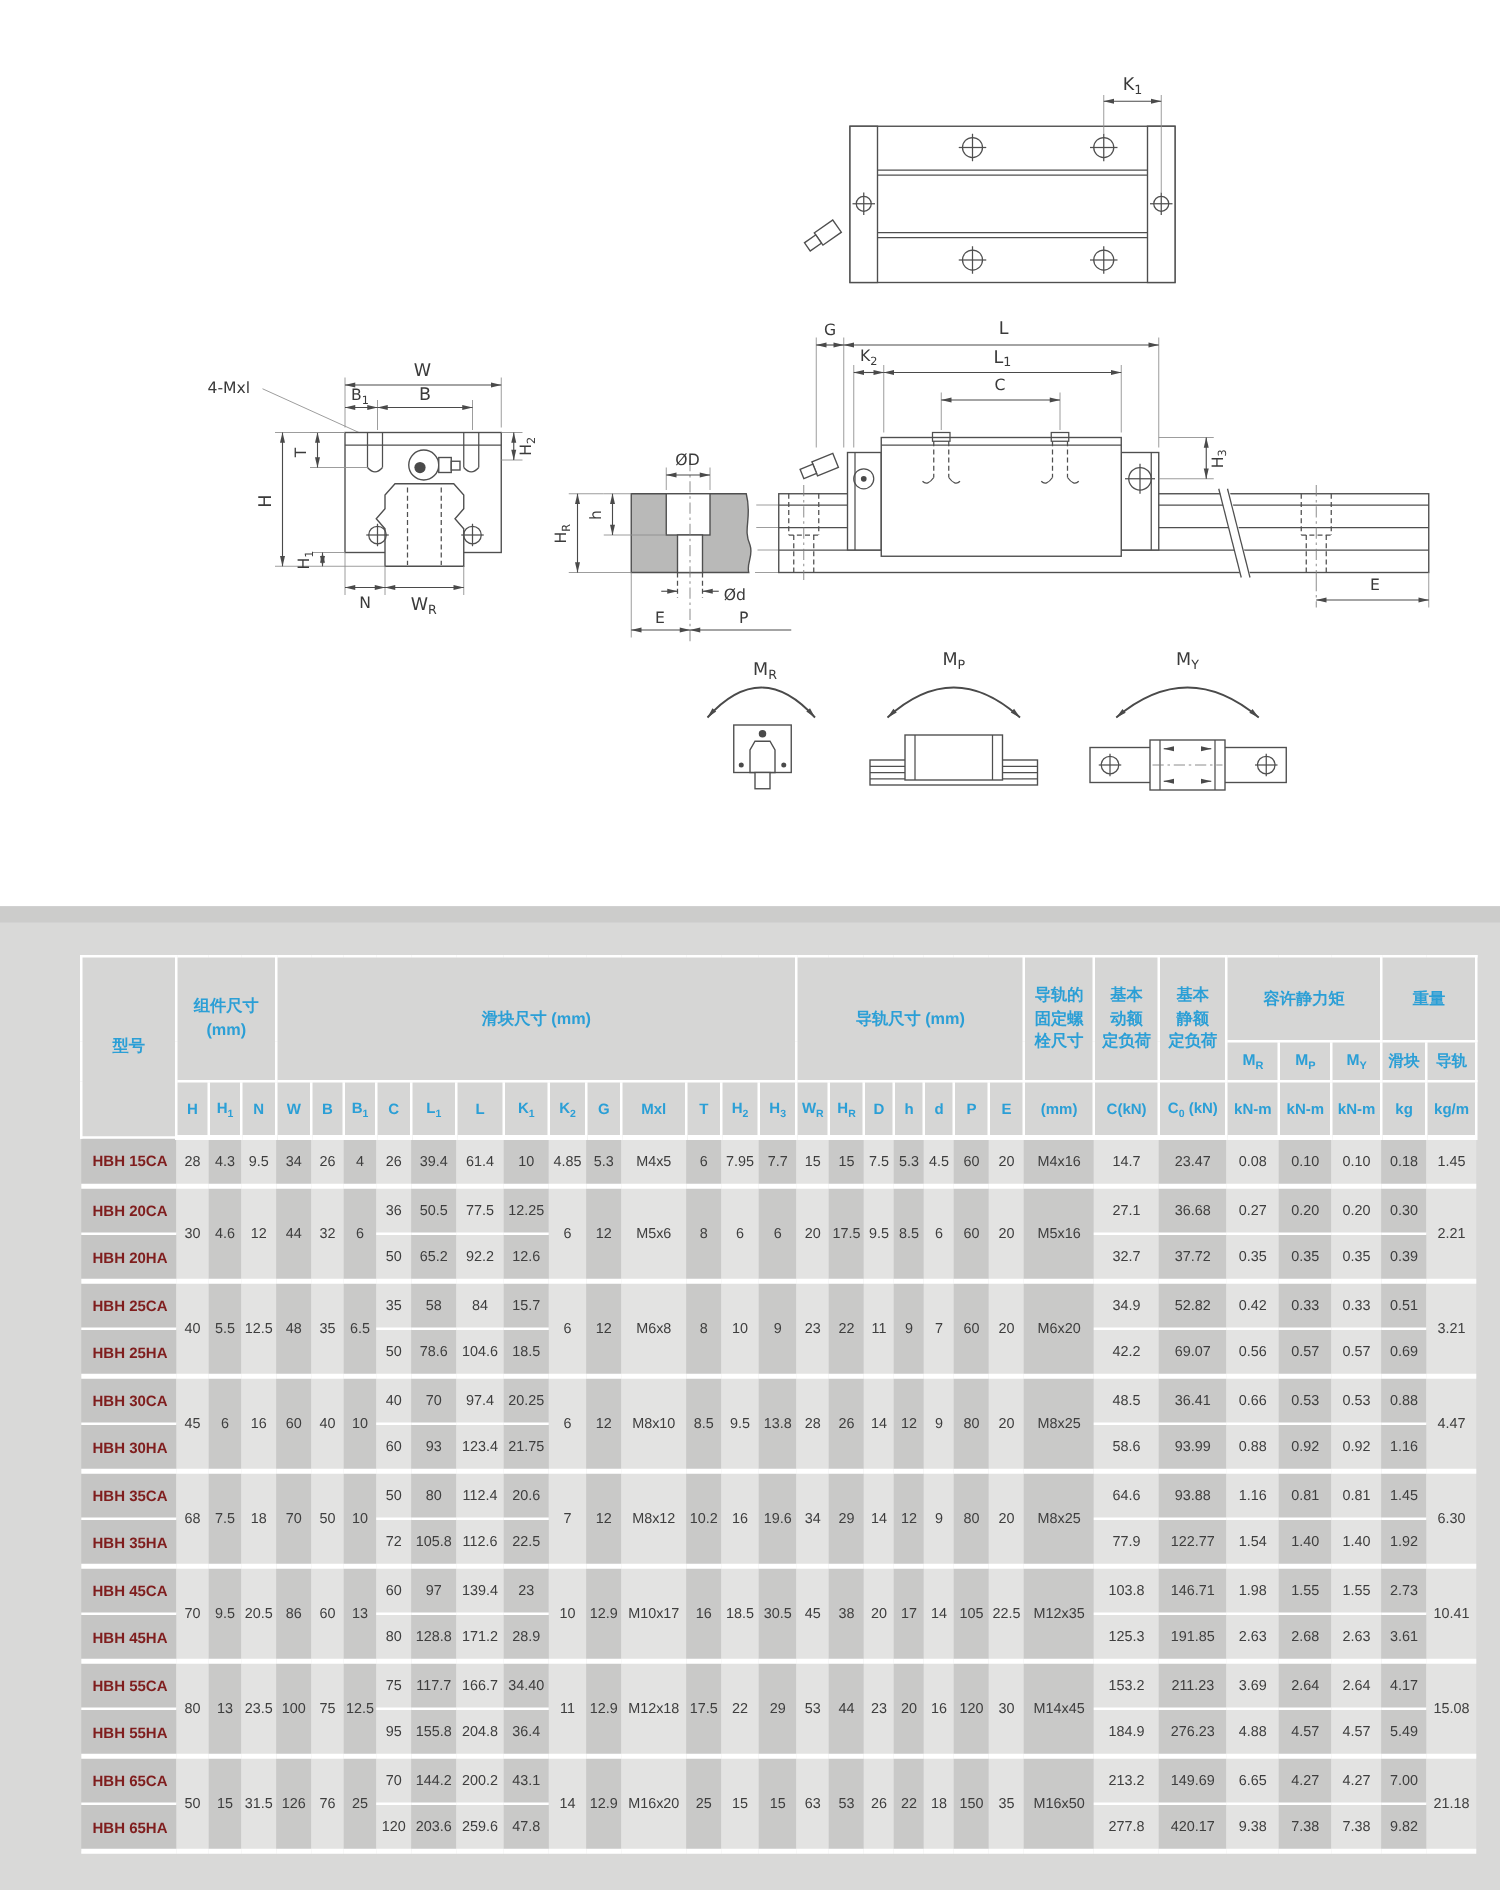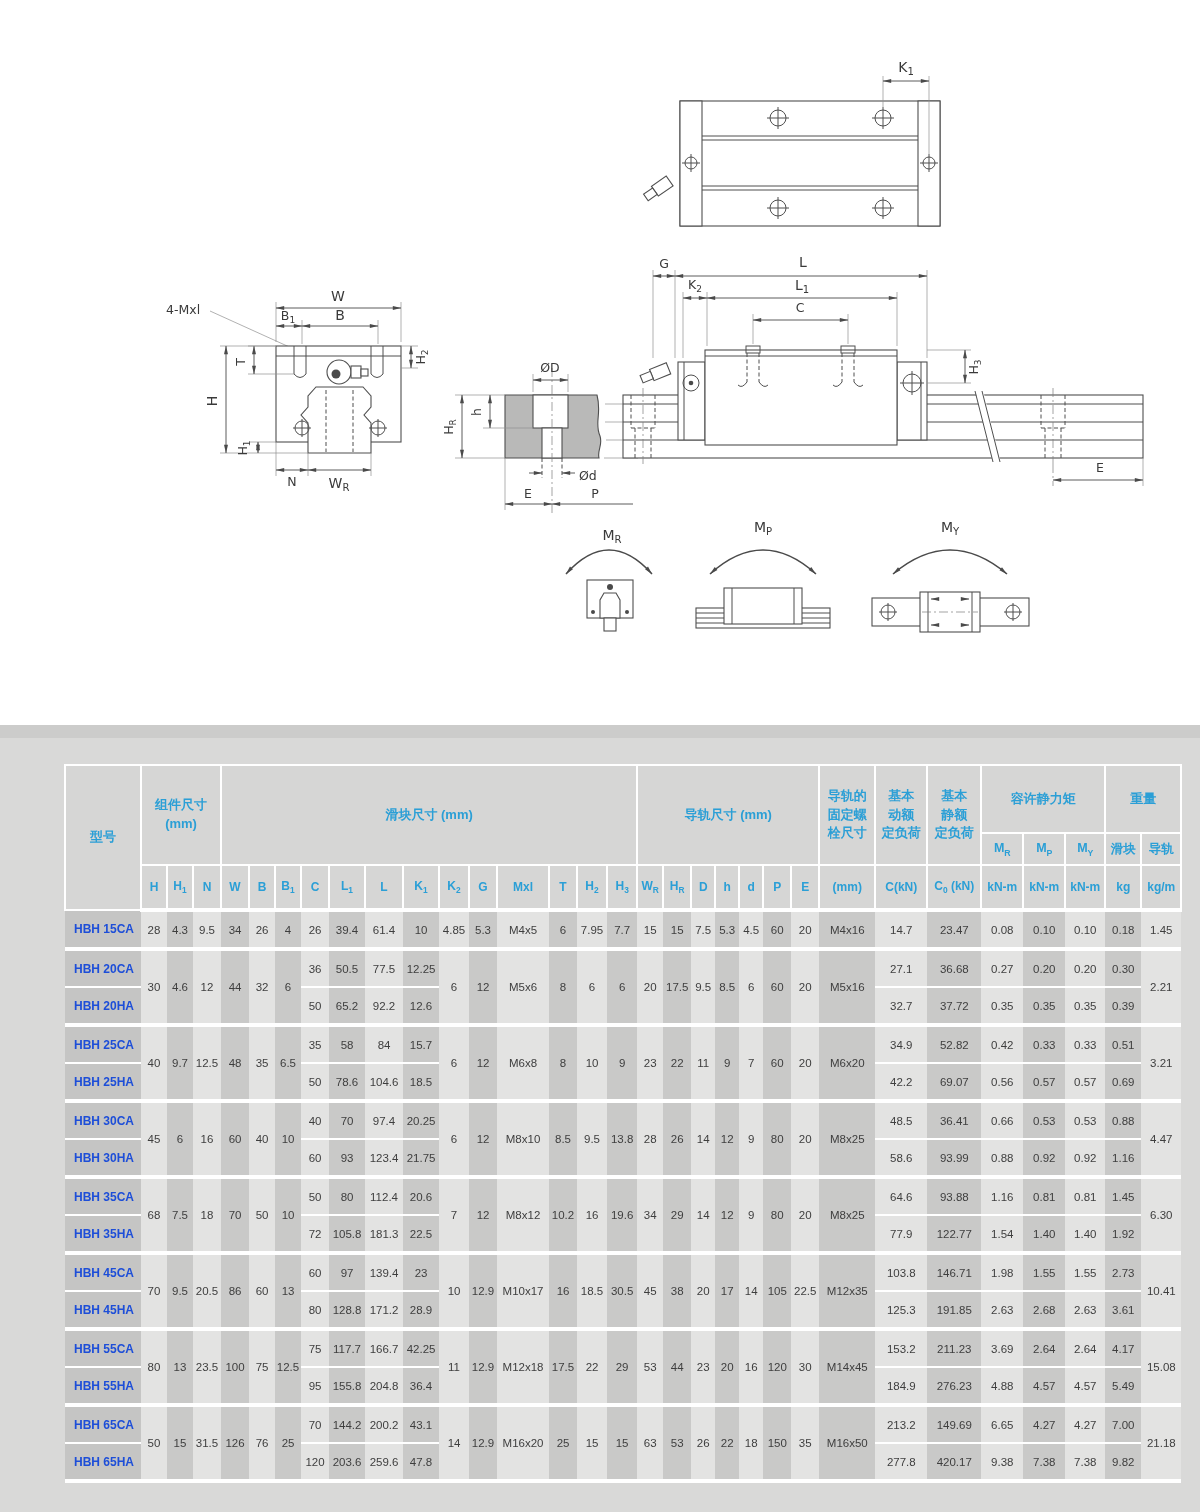--- a/index.html
+++ b/index.html
@@ -28,21 +28,21 @@
   .spec th{background:#d6d6d5;color:#2b9fd6;border:2px solid #ffffff;
            font-weight:bold;text-align:center;vertical-align:middle;padding:2px 1px;}
   .spec tr.g-row th{font-size:13px;line-height:1.45;white-space:pre-line;height:62px;}
   .spec th.model-h{font-size:14px;}
   .spec tr.sub-row th{font-size:12.5px;height:26px;}
   .spec tr.sym-row th{font-size:12px;height:38px;border-bottom:4px solid #fff;}
   .spec td{text-align:center;vertical-align:middle;font-size:11.5px;color:#3e3e3e;
            height:35px;padding:0 1px;}
   .spec td.c-light{background:#e3e3e2;}
   .spec td.c-dark{background:#c9c9c8;}
-  .spec td.c-model{background:#c5c5c4;font-weight:bold;font-size:12px;color:#1d4ed8;
+  .spec td.c-model{background:#c5c5c4;font-weight:bold;font-size:12px;color:#7f1d1d;
                    text-align:left;padding-left:9px;}
   .spec td.b2{border-bottom:2px solid #fff;}
   .spec td.b4{border-bottom:4px solid #fff;}
   sub{font-size:70%;}
 </style>
 </head>
 <body>
 
 <svg width="0" height="0" style="position:absolute" aria-hidden="true">
   <defs>
@@ -516,21 +516,21 @@
           <td class="c-light b4">32.7</td>
           <td class="c-dark b4">37.72</td>
           <td class="c-light b4">0.35</td>
           <td class="c-dark b4">0.35</td>
           <td class="c-light b4">0.35</td>
           <td class="c-dark b4">0.39</td>
         </tr>
         <tr>
           <td class="c-model b2">HBH 25CA</td>
           <td class="c-light b4" rowspan="2">40</td>
-          <td class="c-dark b4" rowspan="2">9.7</td>
+          <td class="c-dark b4" rowspan="2">5.5</td>
           <td class="c-light b4" rowspan="2">12.5</td>
           <td class="c-dark b4" rowspan="2">48</td>
           <td class="c-light b4" rowspan="2">35</td>
           <td class="c-dark b4" rowspan="2">6.5</td>
           <td class="c-light b2">35</td>
           <td class="c-dark b2">58</td>
           <td class="c-light b2">84</td>
           <td class="c-dark b2">15.7</td>
           <td class="c-light b4" rowspan="2">6</td>
           <td class="c-dark b4" rowspan="2">12</td>
@@ -645,21 +645,21 @@
           <td class="c-light b2">1.16</td>
           <td class="c-dark b2">0.81</td>
           <td class="c-light b2">0.81</td>
           <td class="c-dark b2">1.45</td>
           <td class="c-light b4" rowspan="2">6.30</td>
         </tr>
         <tr>
           <td class="c-model b4">HBH 35HA</td>
           <td class="c-light b4">72</td>
           <td class="c-dark b4">105.8</td>
-          <td class="c-light b4">181.3</td>
+          <td class="c-light b4">112.6</td>
           <td class="c-dark b4">22.5</td>
           <td class="c-light b4">77.9</td>
           <td class="c-dark b4">122.77</td>
           <td class="c-light b4">1.54</td>
           <td class="c-dark b4">1.40</td>
           <td class="c-light b4">1.40</td>
           <td class="c-dark b4">1.92</td>
         </tr>
         <tr>
           <td class="c-model b2">HBH 45CA</td>
@@ -712,21 +712,21 @@
           <td class="c-model b2">HBH 55CA</td>
           <td class="c-light b4" rowspan="2">80</td>
           <td class="c-dark b4" rowspan="2">13</td>
           <td class="c-light b4" rowspan="2">23.5</td>
           <td class="c-dark b4" rowspan="2">100</td>
           <td class="c-light b4" rowspan="2">75</td>
           <td class="c-dark b4" rowspan="2">12.5</td>
           <td class="c-light b2">75</td>
           <td class="c-dark b2">117.7</td>
           <td class="c-light b2">166.7</td>
-          <td class="c-dark b2">42.25</td>
+          <td class="c-dark b2">34.40</td>
           <td class="c-light b4" rowspan="2">11</td>
           <td class="c-dark b4" rowspan="2">12.9</td>
           <td class="c-light b4" rowspan="2">M12x18</td>
           <td class="c-dark b4" rowspan="2">17.5</td>
           <td class="c-light b4" rowspan="2">22</td>
           <td class="c-dark b4" rowspan="2">29</td>
           <td class="c-light b4" rowspan="2">53</td>
           <td class="c-dark b4" rowspan="2">44</td>
           <td class="c-light b4" rowspan="2">23</td>
           <td class="c-dark b4" rowspan="2">20</td>

